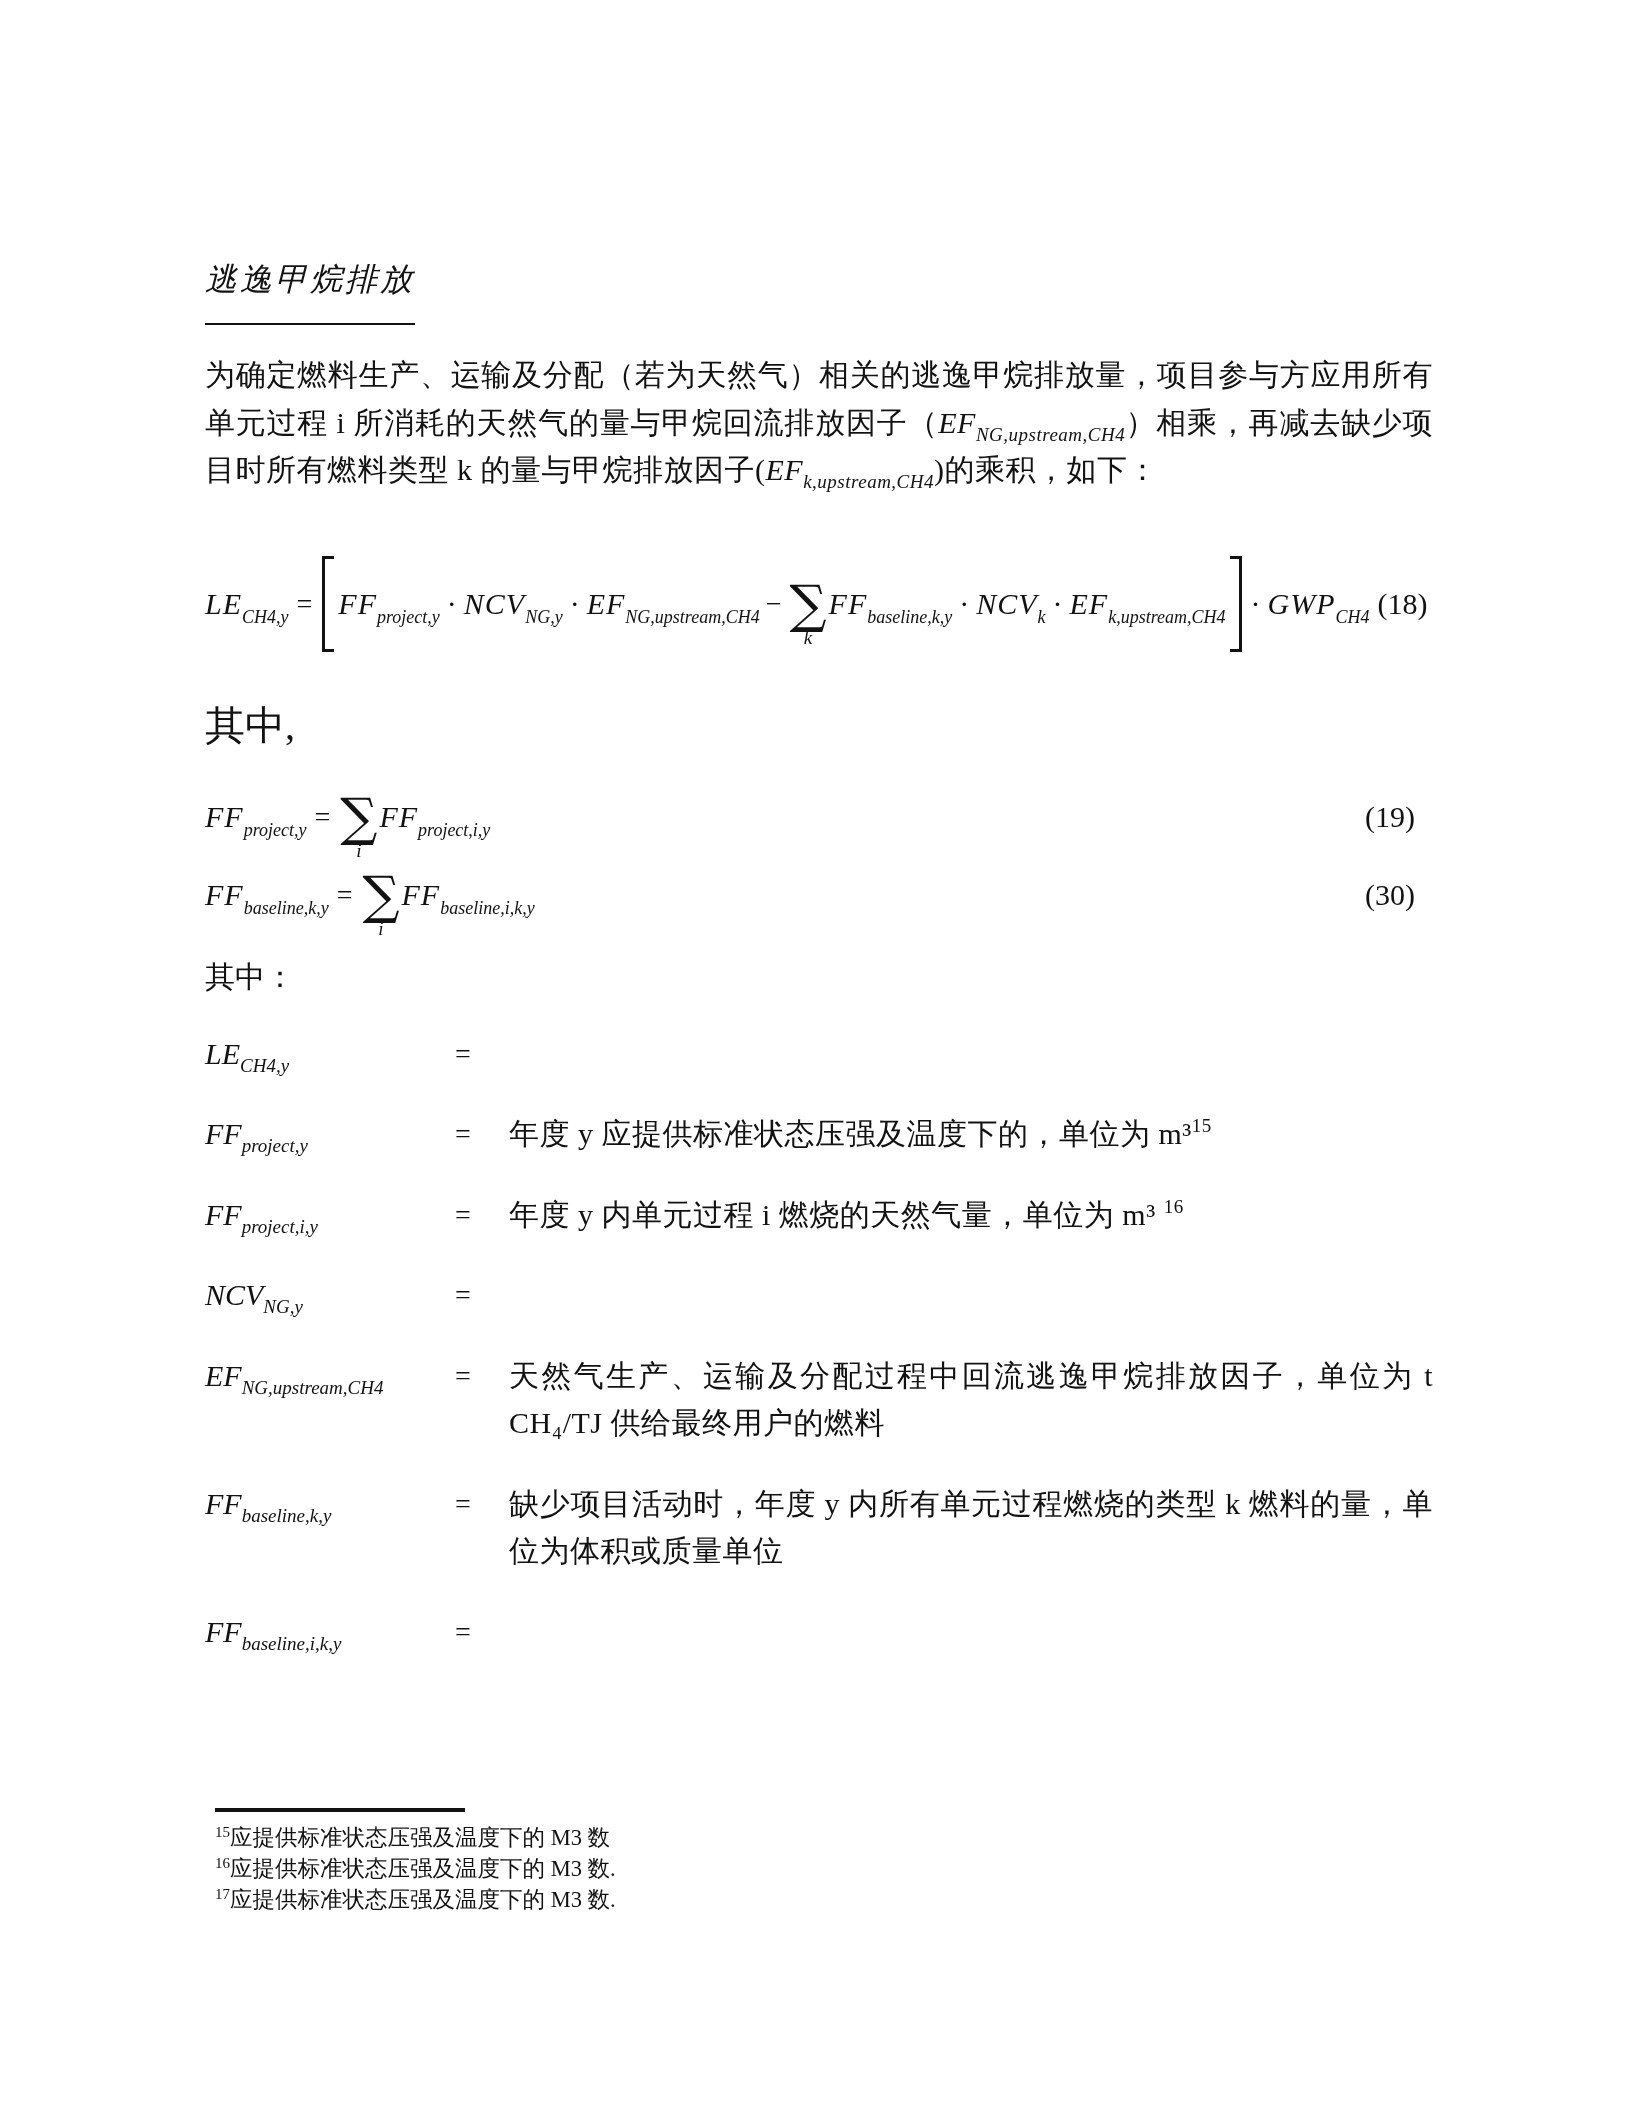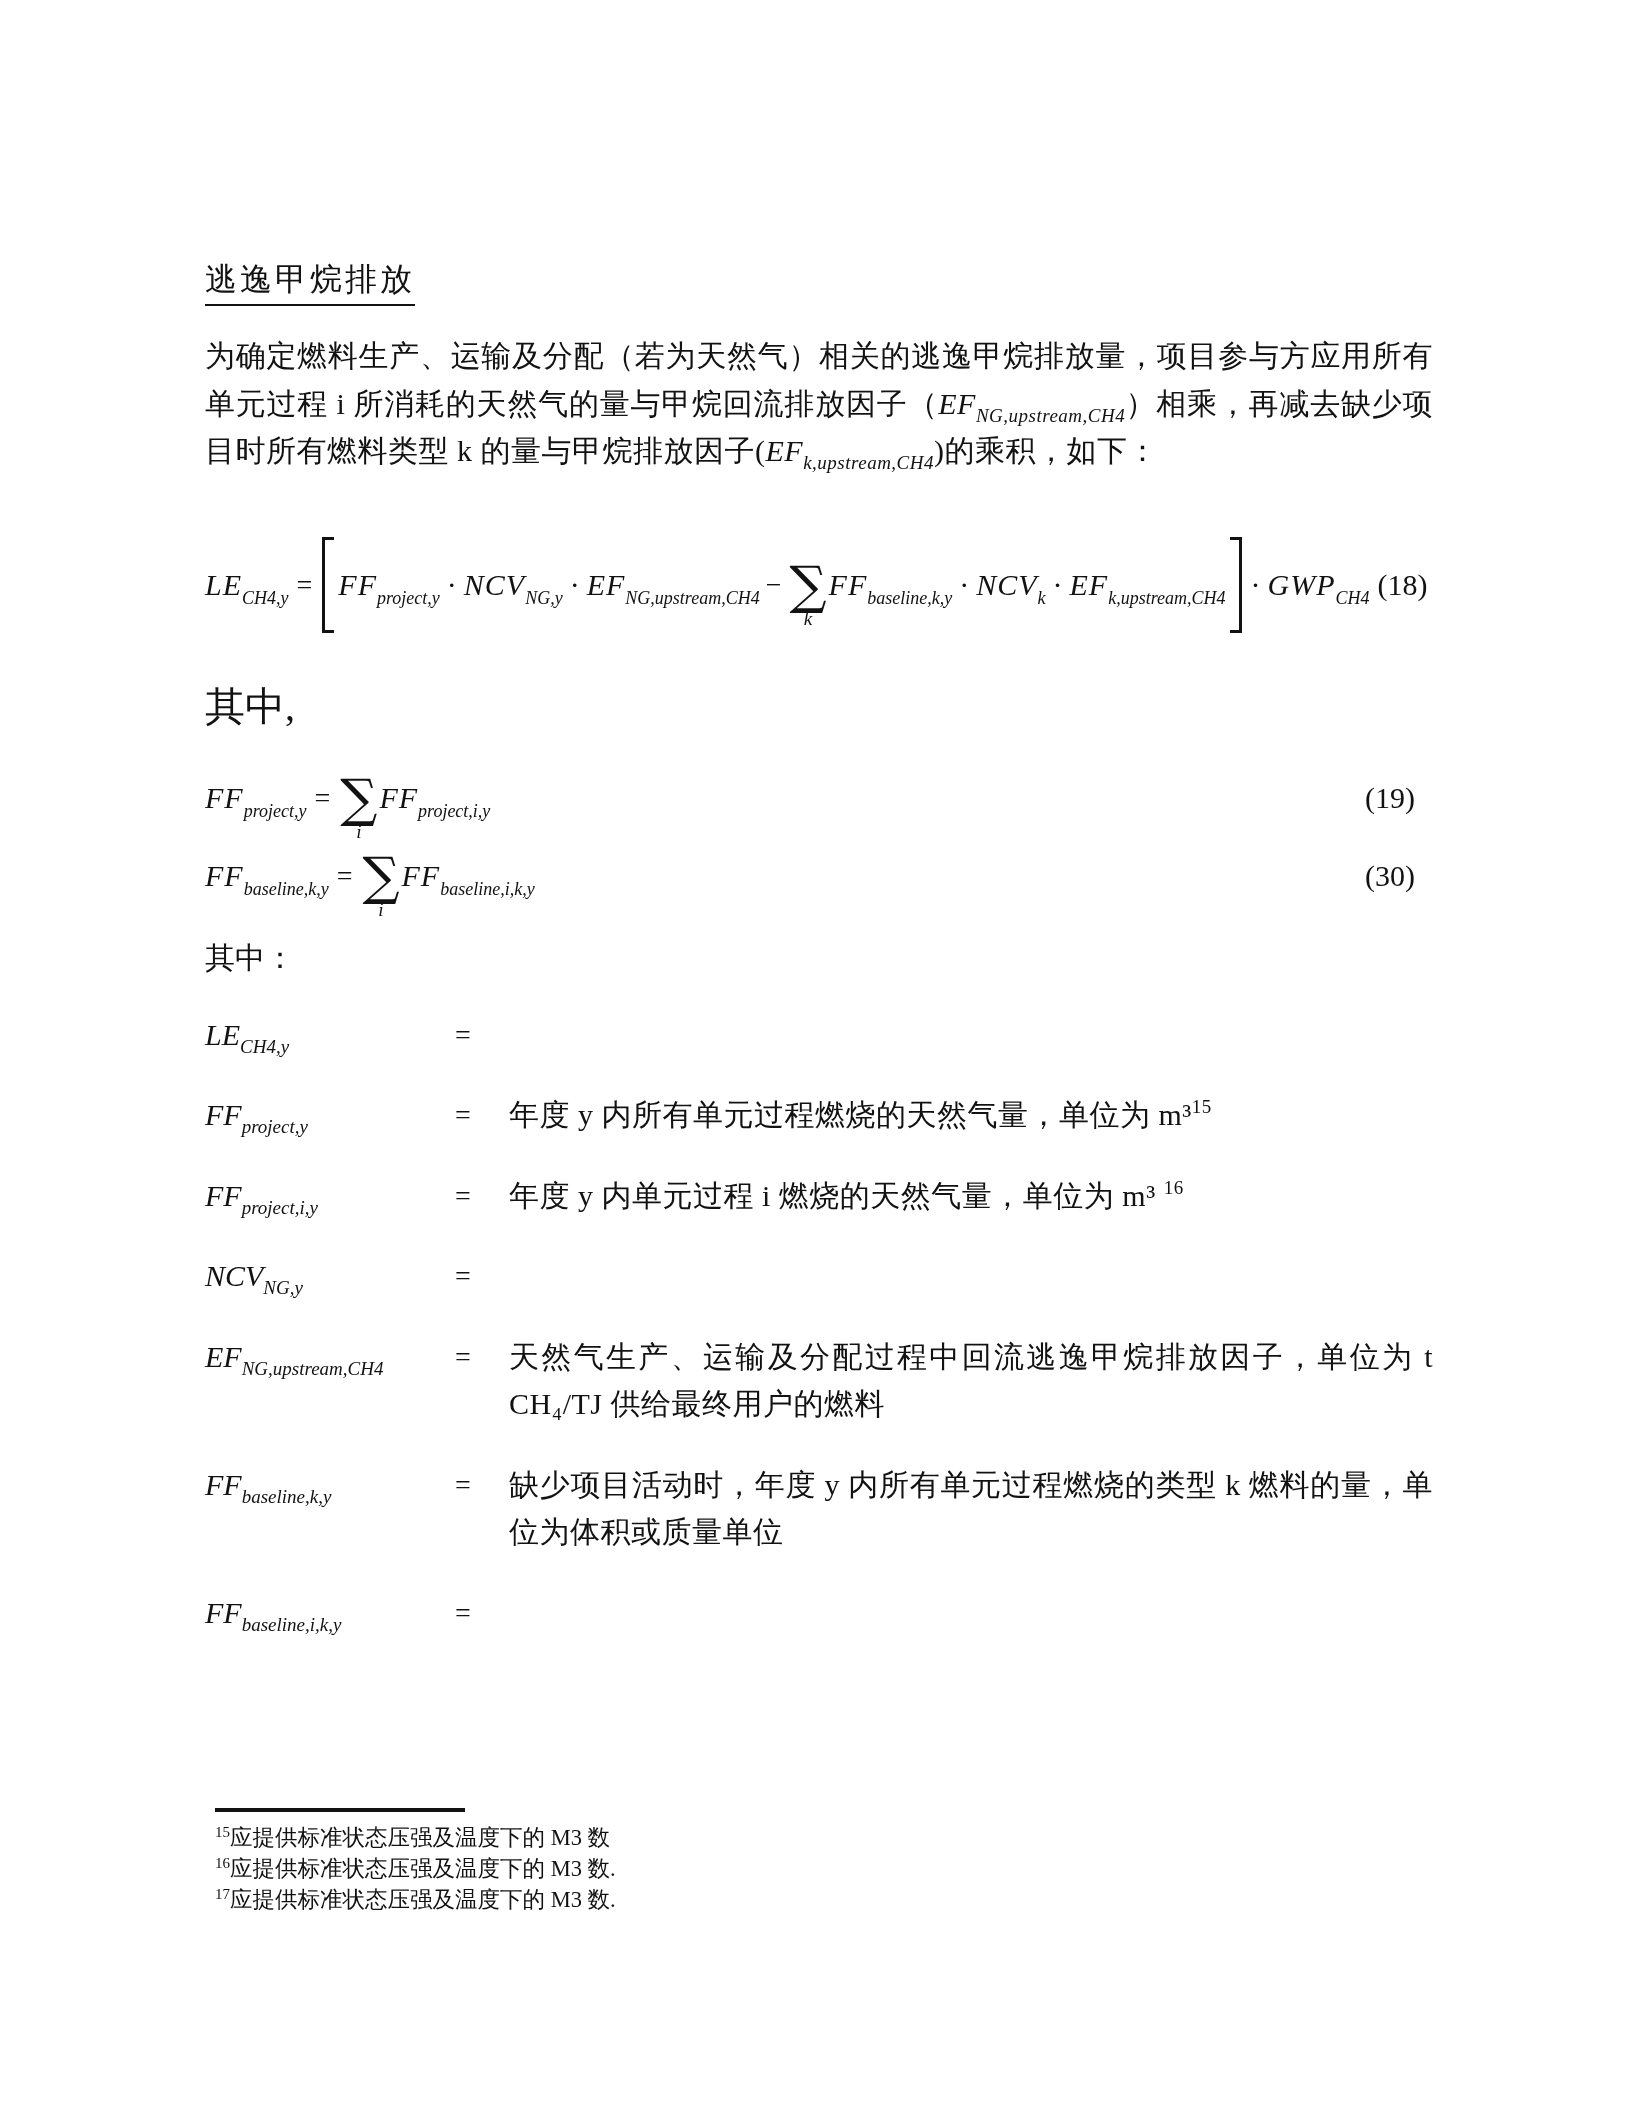--- a/index.html
+++ b/index.html
@@ -15,25 +15,26 @@
   }
   .content {
     position:absolute;
     left:205px; top:258px;
     width:1228px;
   }
 
   
   .doc-title {
     display:inline-block;
+    font-style:italic;
     font-weight:normal;
     font-size:32px;
     letter-spacing:3px;
     border-bottom:2.5px solid #121212;
-    padding-bottom:2px;
+    padding-bottom:21px;
   }
 
   
   .para {
     margin-top:26px;
     font-size:30px;
     line-height:47.5px;
     text-align:justify;
     letter-spacing:0.5px;
   }
@@ -173,21 +174,21 @@
     <div class="definitions">
 
       <div class="def-row">
         <span class="def-term"><span class="vb">LE</span><sub>CH4,y</sub></span>
         <span class="def-eq">=</span>
       </div>
 
       <div class="def-row">
         <span class="def-term"><span class="vb">FF</span><sub>project,y</sub></span>
         <span class="def-eq">=</span>
-        <span class="def-desc"><span>年度 y 内所有单元过程燃烧的天然气量，单位为 m³</span><sup>15</sup></span>
+        <span class="def-desc"><span>年度 y 应提供标准状态压强及温度下的，单位为 m³</span><sup>15</sup></span>
       </div>
 
       <div class="def-row">
         <span class="def-term"><span class="vb">FF</span><sub>project,i,y</sub></span>
         <span class="def-eq">=</span>
         <span class="def-desc"><span>年度 y 内单元过程 i 燃烧的天然气量，单位为 m³ </span><sup>16</sup></span>
       </div>
 
       <div class="def-row">
         <span class="def-term"><span class="vb">NCV</span><sub>NG,y</sub></span>

